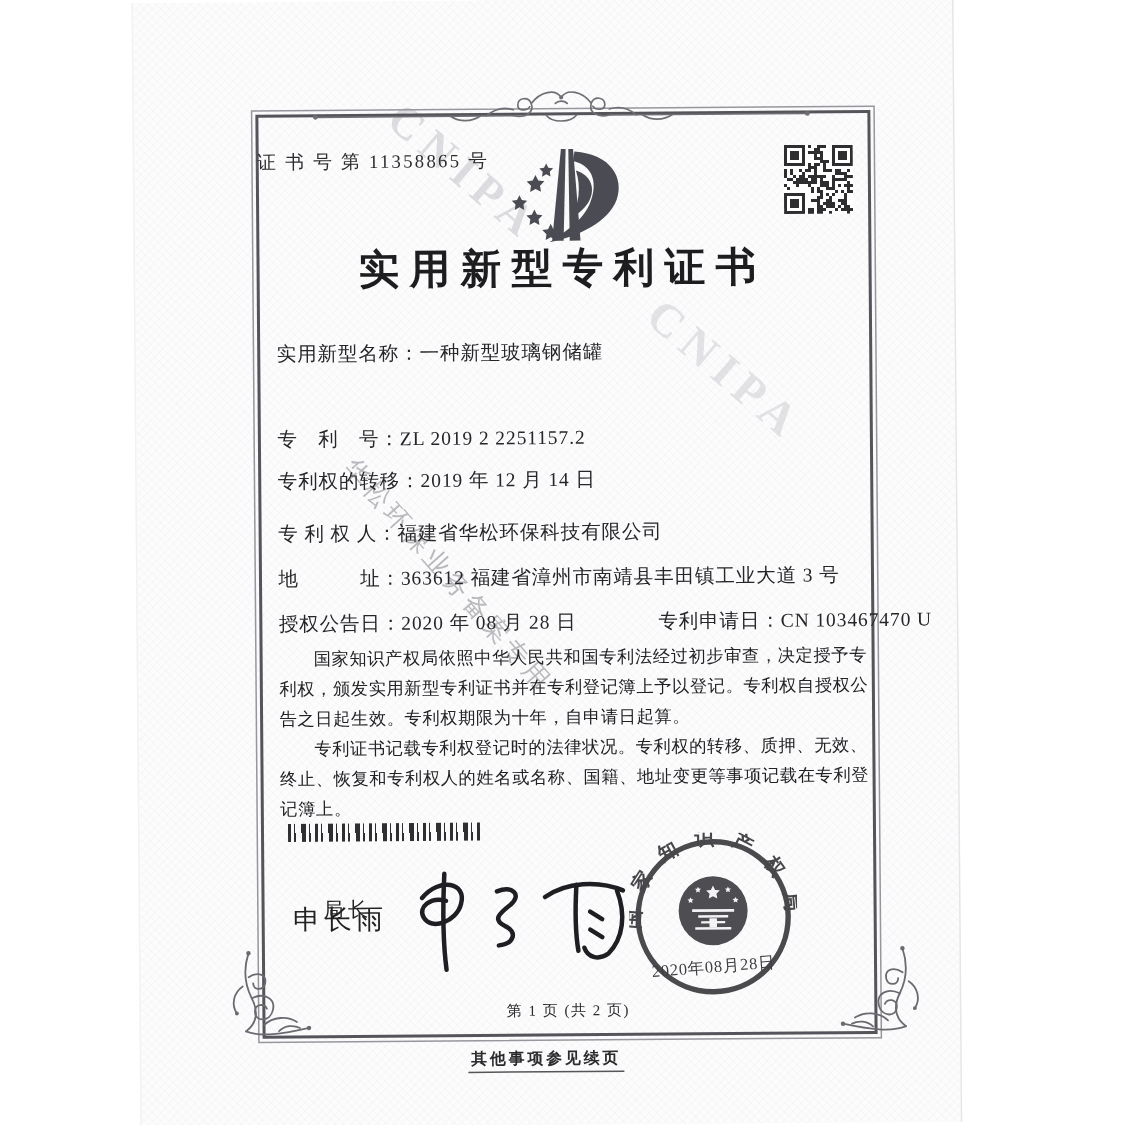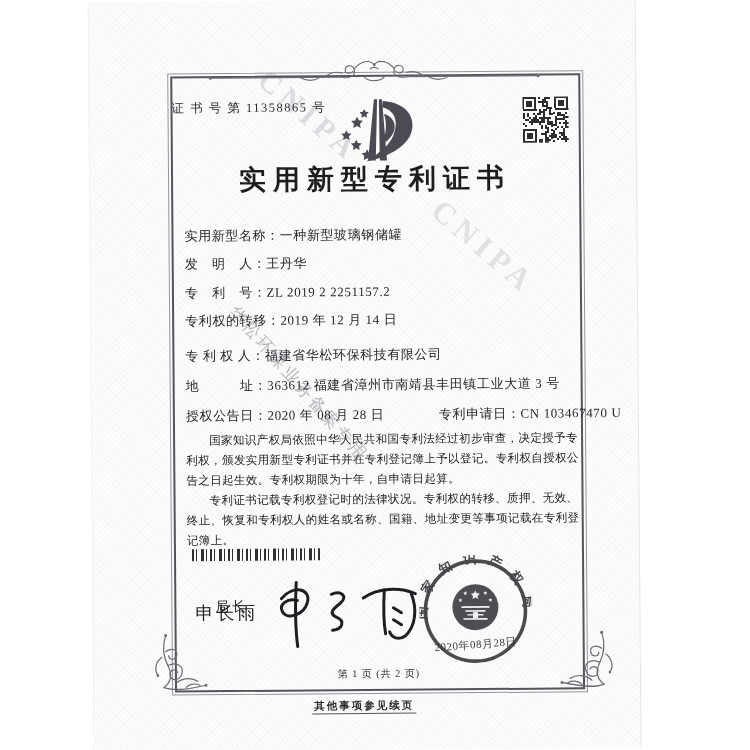--- a/index.html
+++ b/index.html
@@ -314,23 +314,20 @@
             <rect x="21" y="22" width="1" height="1"></rect>
           </g>
       </g>
     </svg>
 
     <div class="title">实用新型专利证书</div>
 
     <div class="row" style="top:226px">
       <span class="lab">实用新型名称：</span><span>一种新型玻璃钢储罐</span>
     </div>
-    <div class="row" style="top:254px">
-      <span class="lab">发　明　人：</span><span>王丹华</span>
-    </div>
     <div class="row" style="top:283px">
       <span class="lab">专　利　号：</span><span>ZL 2019 2 2251157.2</span>
     </div>
     <div class="row" style="top:311px">
       <span class="lab">专利权的转移：</span><span>2019 年 12 月 14 日</span>
     </div>
     <div class="row" style="top:346px">
       <span class="lab">专 利 权 人：</span><span>福建省华松环保科技有限公司</span>
     </div>
     <div class="row" style="top:376px">

